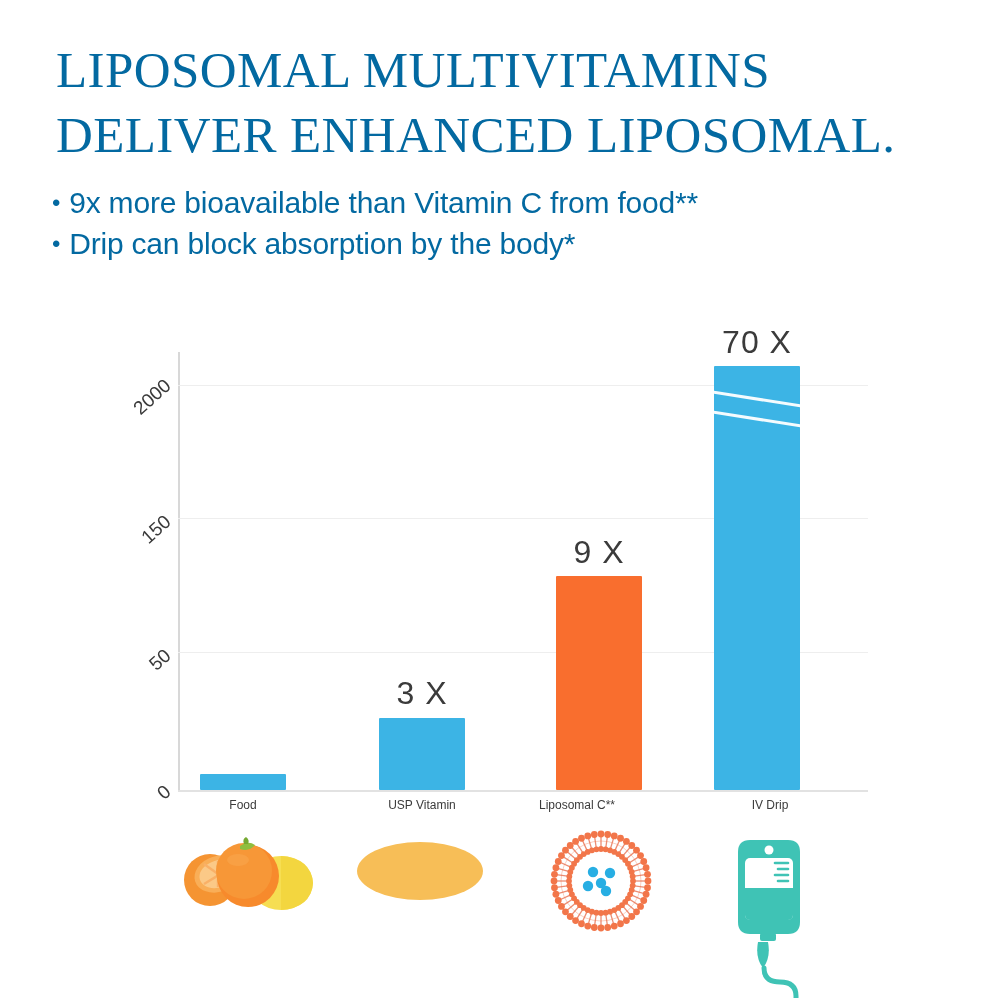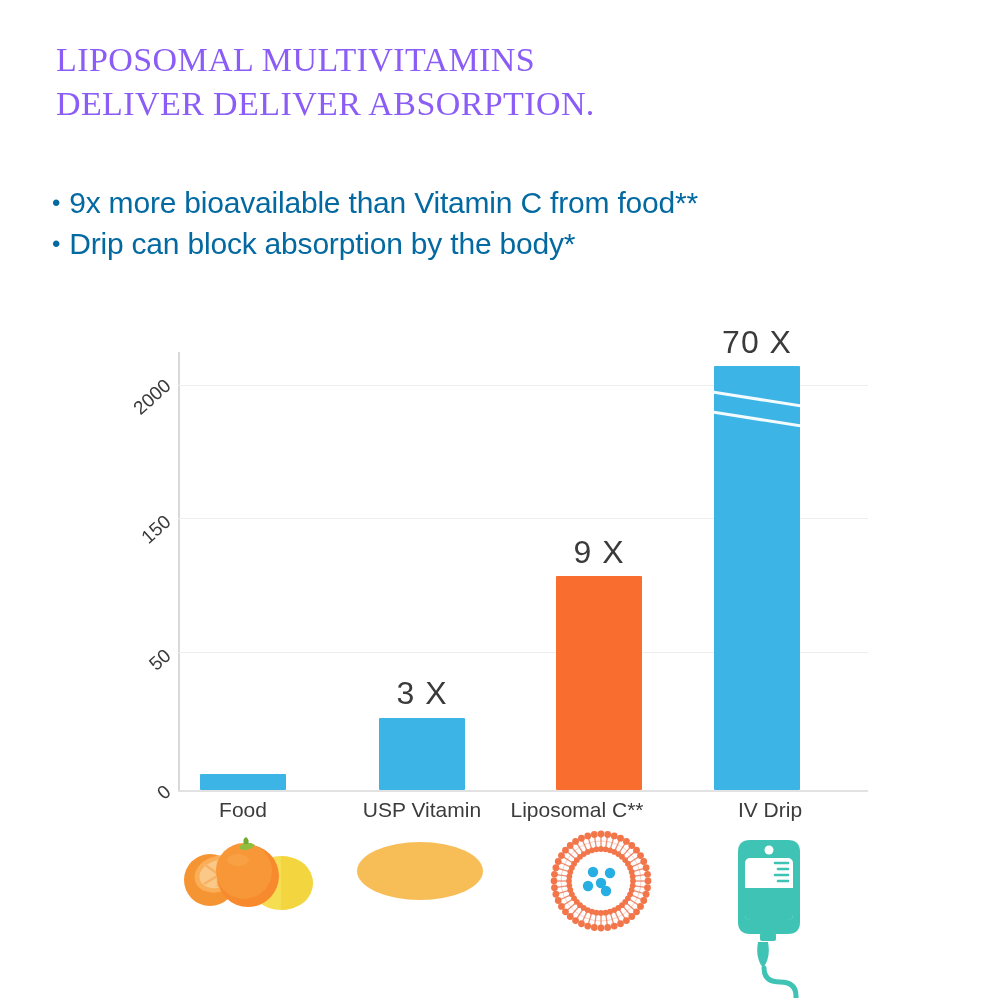--- a/index.html
+++ b/index.html
@@ -16,24 +16,24 @@
     font-family: "Liberation Sans", sans-serif;
   }
 
   
   .headline {
     position: absolute;
     left: 56px;
     top: 38px;
     width: 900px;
     font-family: "Liberation Serif", serif;
-    font-size: 34px;
+    font-size: 51px;
     line-height: 1.28;
     letter-spacing: 0.4px;
-    color: #8b5cf6;
+    color: #0369a1;
     font-weight: 400;
   }
   .headline .l2 { display: block; }
 
   
   .bullets {
     position: absolute;
     left: 52px;
     top: 182px;
     width: 920px;
@@ -99,21 +99,21 @@
     font-size: 32px;
     color: #3b3b3b;
     text-align: center;
     letter-spacing: 1px;
     white-space: nowrap;
   }
   .cat-label {
     position: absolute;
     top: 798px;
     font-family: "Liberation Sans", sans-serif;
-    font-size: 21px;
+    font-size: 12px;
     color: #3b3b3b;
     text-align: center;
     white-space: nowrap;
   }
   .break-line {
     position: absolute;
     height: 3px;
     background: #f4fbfe;
     transform: rotate(9deg);
   }
@@ -124,21 +124,21 @@
     top: 830px;
   }
 </style>
 </head>
 <body>
 
 <div id="page">
 
   <div class="headline">
     <span>LIPOSOMAL MULTIVITAMINS</span>
-    <span class="l2">DELIVER DELIVER ABSORPTION.</span>
+    <span class="l2">DELIVER ENHANCED LIPOSOMAL.</span>
   </div>
 
   <div class="bullets">
     <div class="bullet">
       <span class="dot">•</span><span>9x more bioavailable than Vitamin C from food**</span>
     </div>
     <div class="bullet">
       <span class="dot">•</span><span>Drip can block absorption by the body*</span>
     </div>
   </div>

